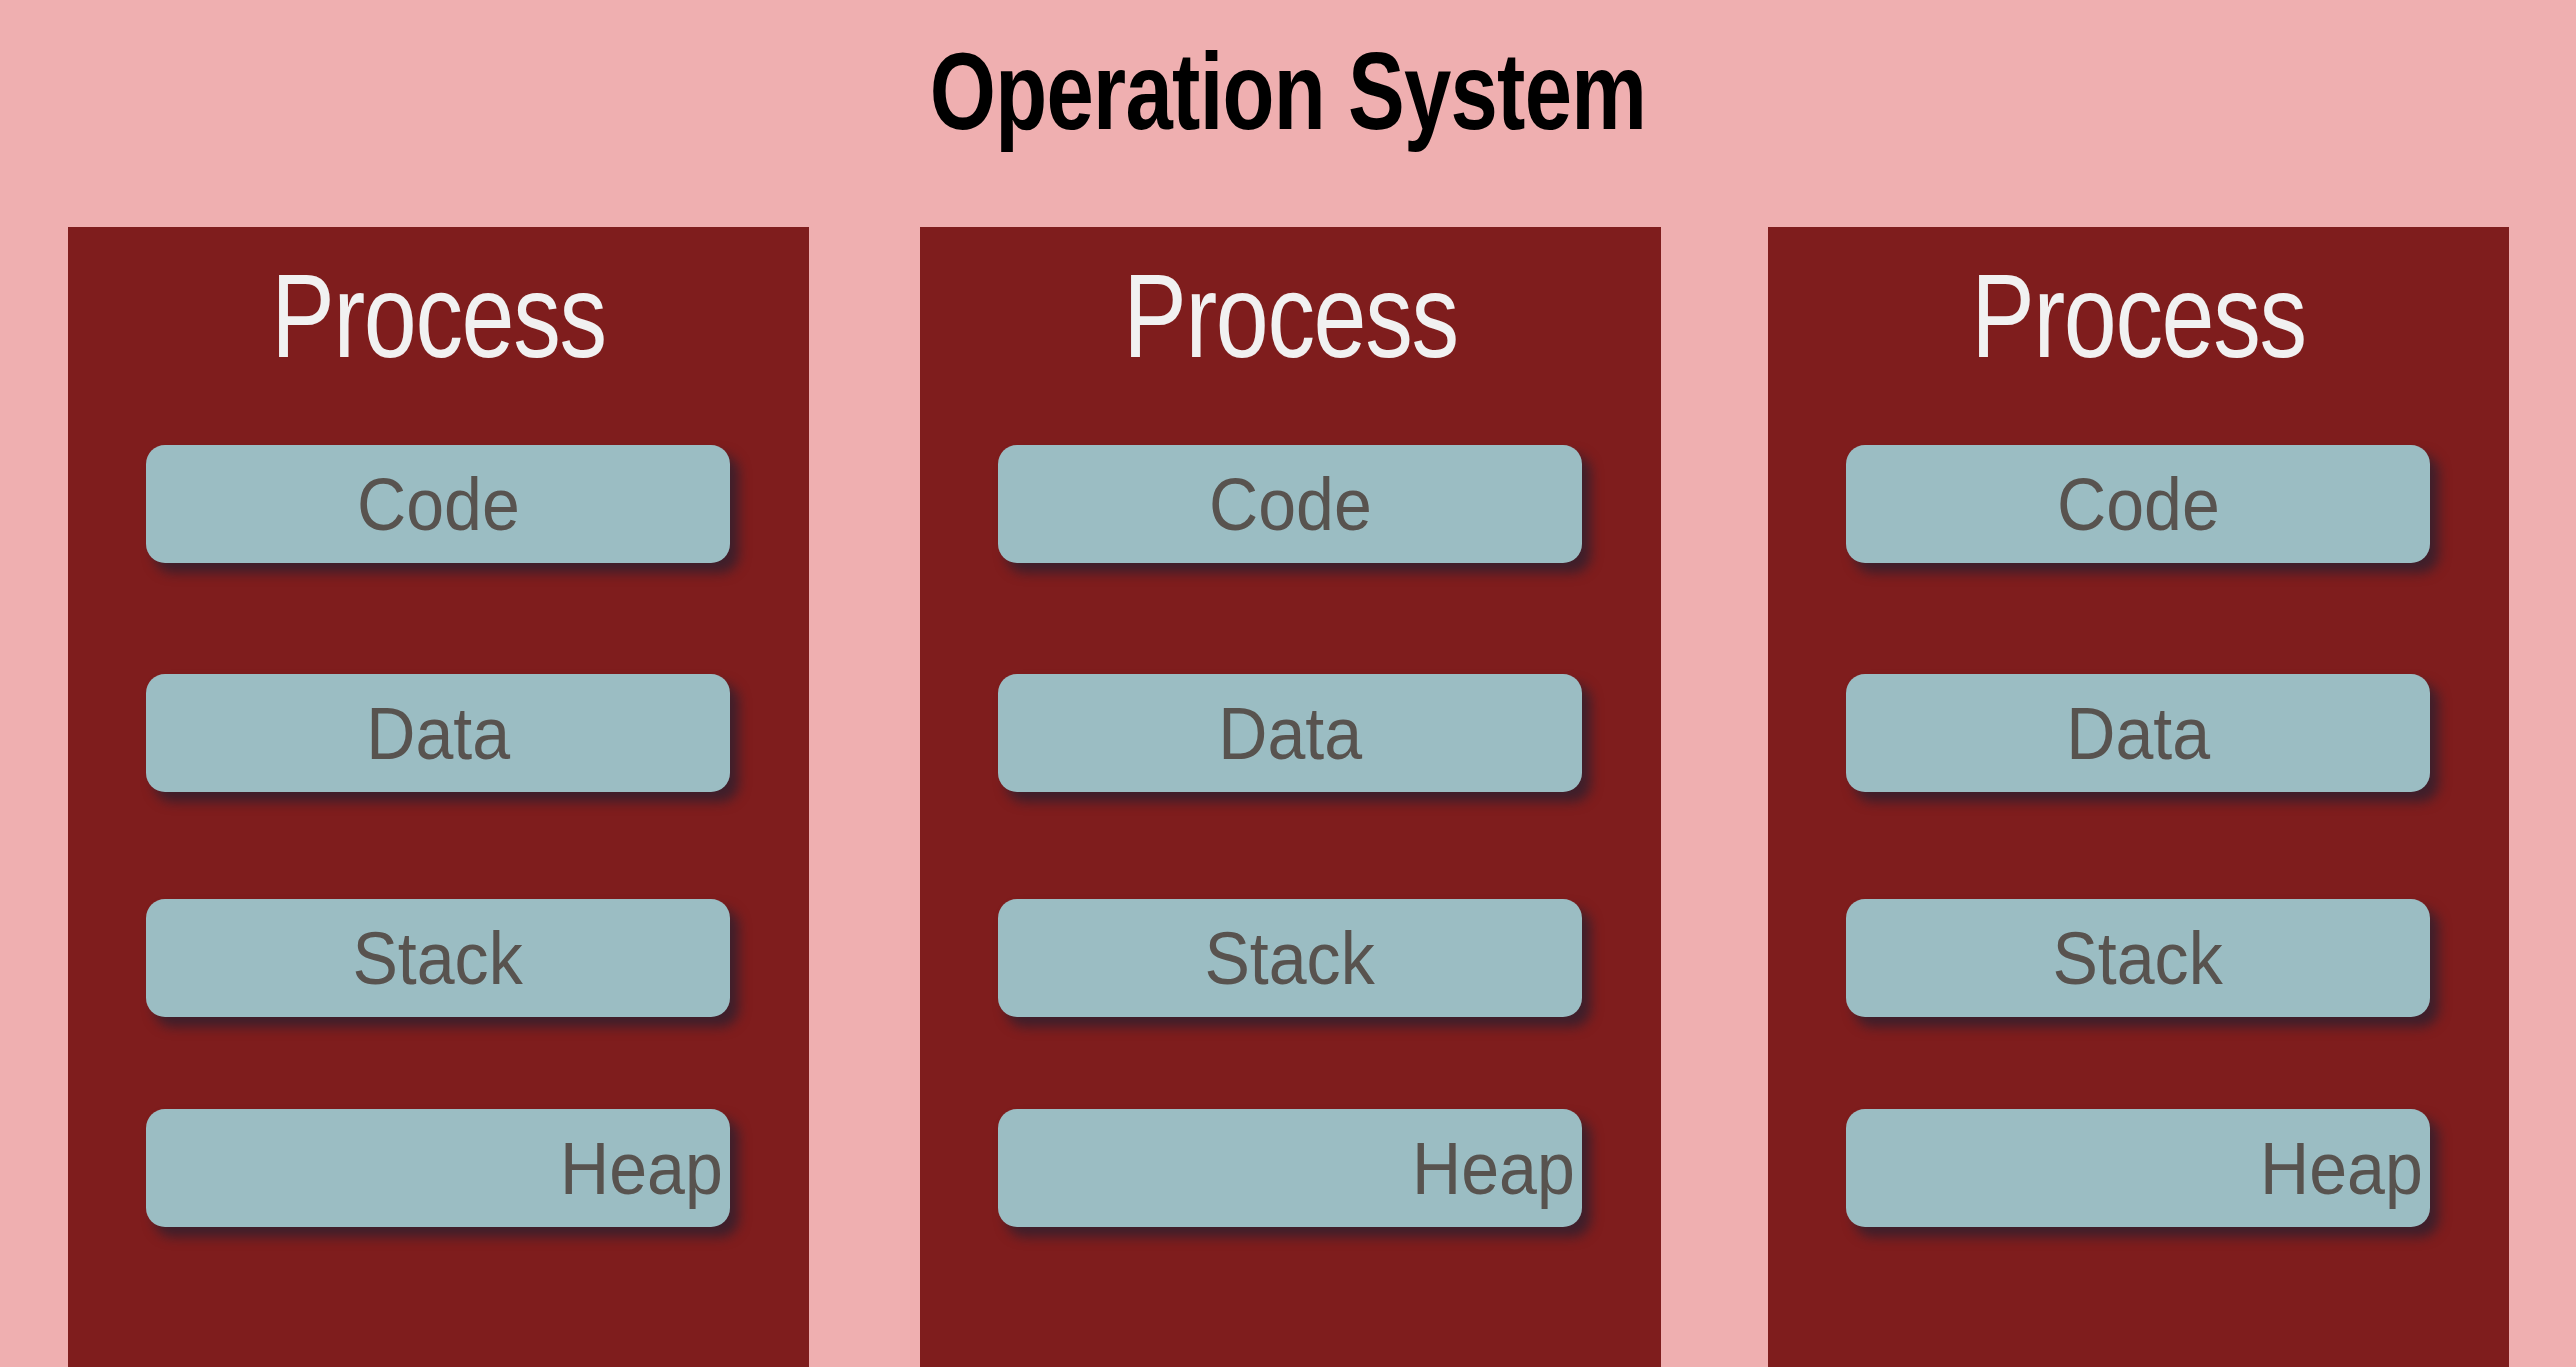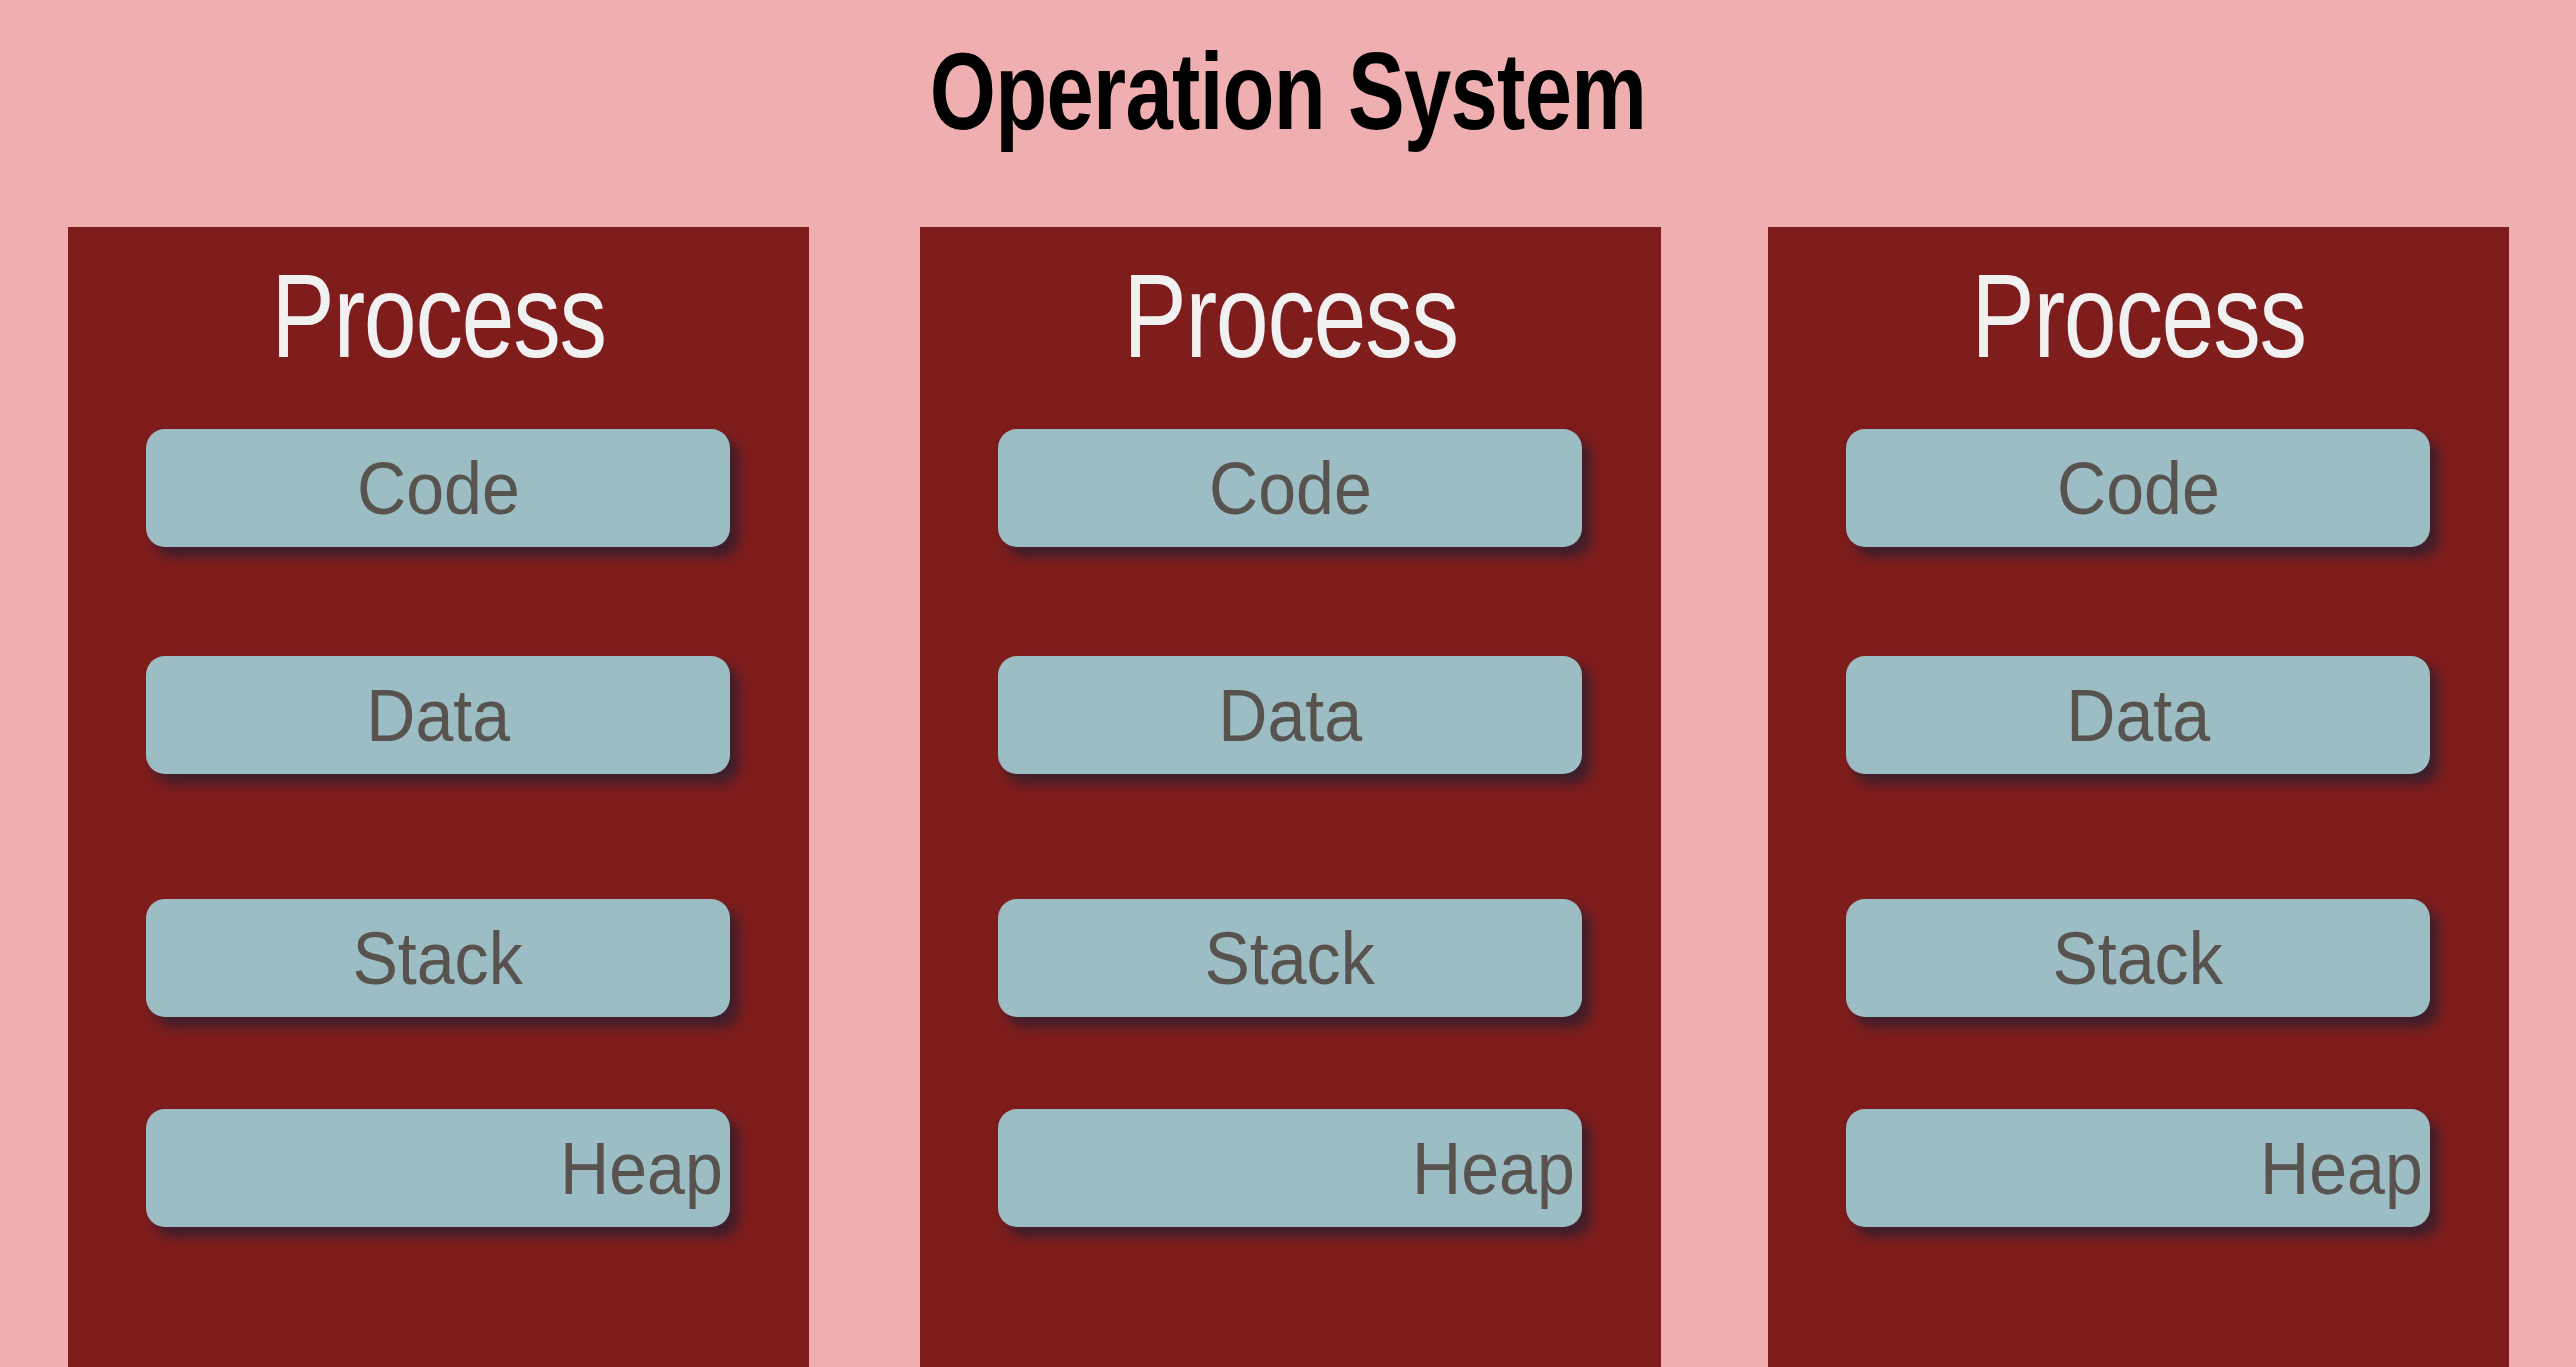--- a/index.html
+++ b/index.html
@@ -90,22 +90,22 @@
     left: 0;
     width: 584px;
     height: 118px;
     background: #9bbdc3;
     border-radius: 19px;
     box-shadow: 8.6px 9.5px 12px rgba(10, 32, 54, 0.55);
     display: flex;
     align-items: center;
     justify-content: center;
   }
-  .segment-box.s0 { top: 0px; }
-  .segment-box.s1 { top: 227px; }
+  .segment-box.s0 { top: 16px; }
+  .segment-box.s1 { top: 245px; }
   .segment-box.s2 { top: 470px; }
   .segment-box.s3 { top: 680px; justify-content: flex-end; }
 
   .segment-label {
     color: #58534f;
     font-family: "Liberation Sans", sans-serif;
     font-weight: 400;
     font-size: 74px;
     line-height: 83px;
     letter-spacing: 0px;

